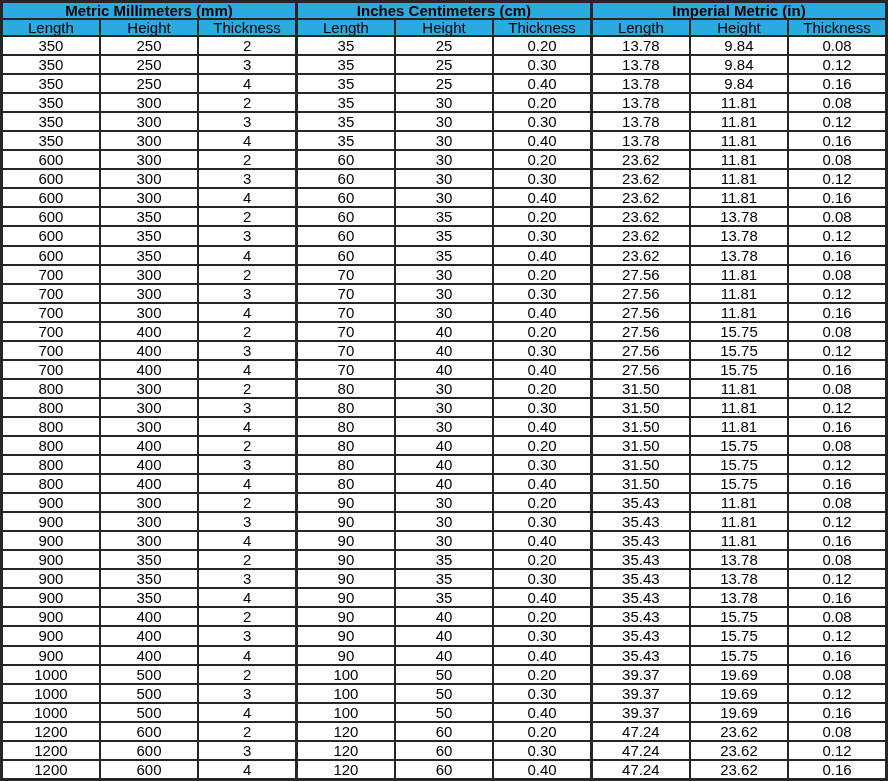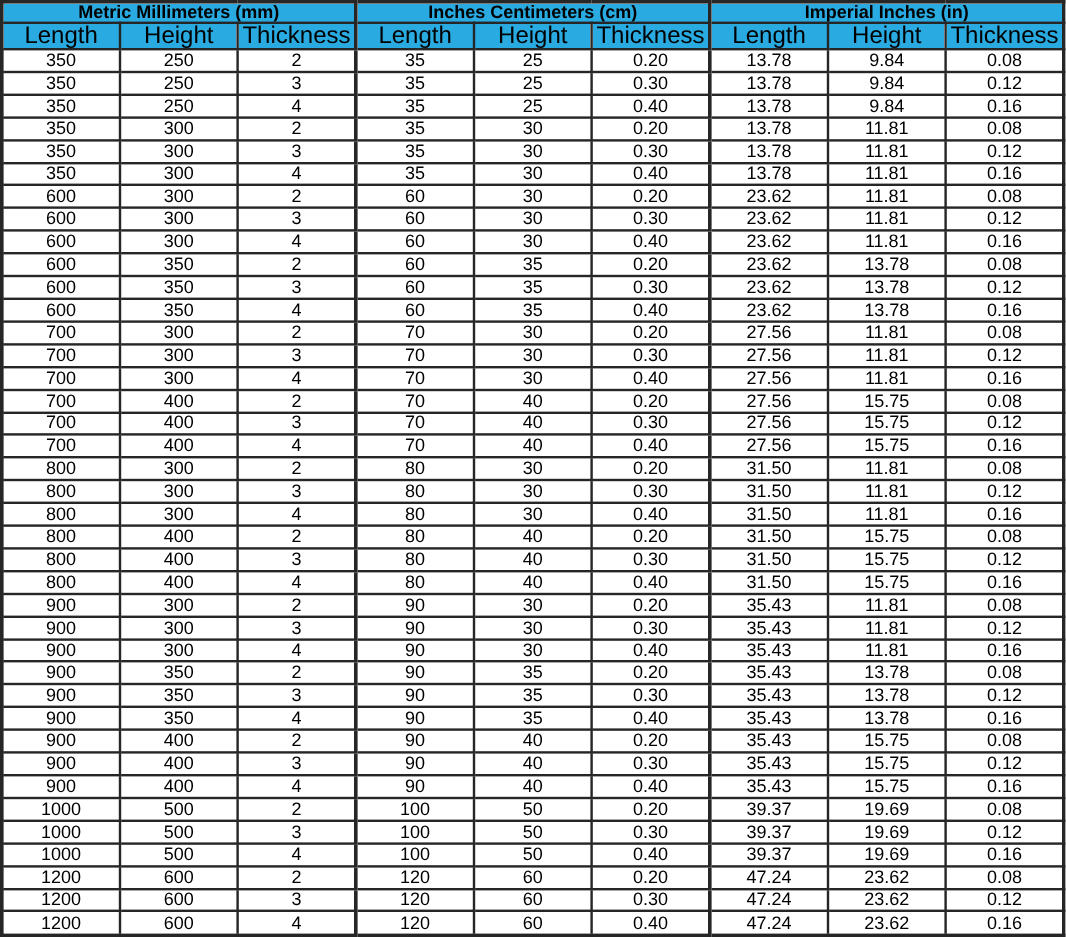--- a/index.html
+++ b/index.html
@@ -39,37 +39,37 @@
     white-space: nowrap;
   }
   table.conversion th.group-title {
     background: var(--header-bg);
     font-weight: bold;
     font-size: 15px;
   }
   table.conversion th.col-header {
     background: var(--header-bg);
     font-weight: normal;
-    font-size: 20px;
+    font-size: 15px;
   }
   
   table.conversion { border: 3px solid var(--border-color); }
   table.conversion .group-start { border-left: 3px solid var(--border-color); }
   tbody td { background: var(--row-bg); }
 </style>
 </head>
 <body>
 
 <div class="sheet">
   <table class="conversion">
     <thead>
       <tr>
         <th class="group-title" colspan="3">Metric Millimeters (mm)</th>
         <th class="group-title group-start" colspan="3">Inches Centimeters (cm)</th>
-        <th class="group-title group-start" colspan="3">Imperial Inches (in)</th>
+        <th class="group-title group-start" colspan="3">Imperial Metric (in)</th>
       </tr>
       <tr>
         <th class="col-header">Length</th>
         <th class="col-header">Height</th>
         <th class="col-header">Thickness</th>
         <th class="col-header group-start">Length</th>
         <th class="col-header">Height</th>
         <th class="col-header">Thickness</th>
         <th class="col-header group-start">Length</th>
         <th class="col-header">Height</th>

